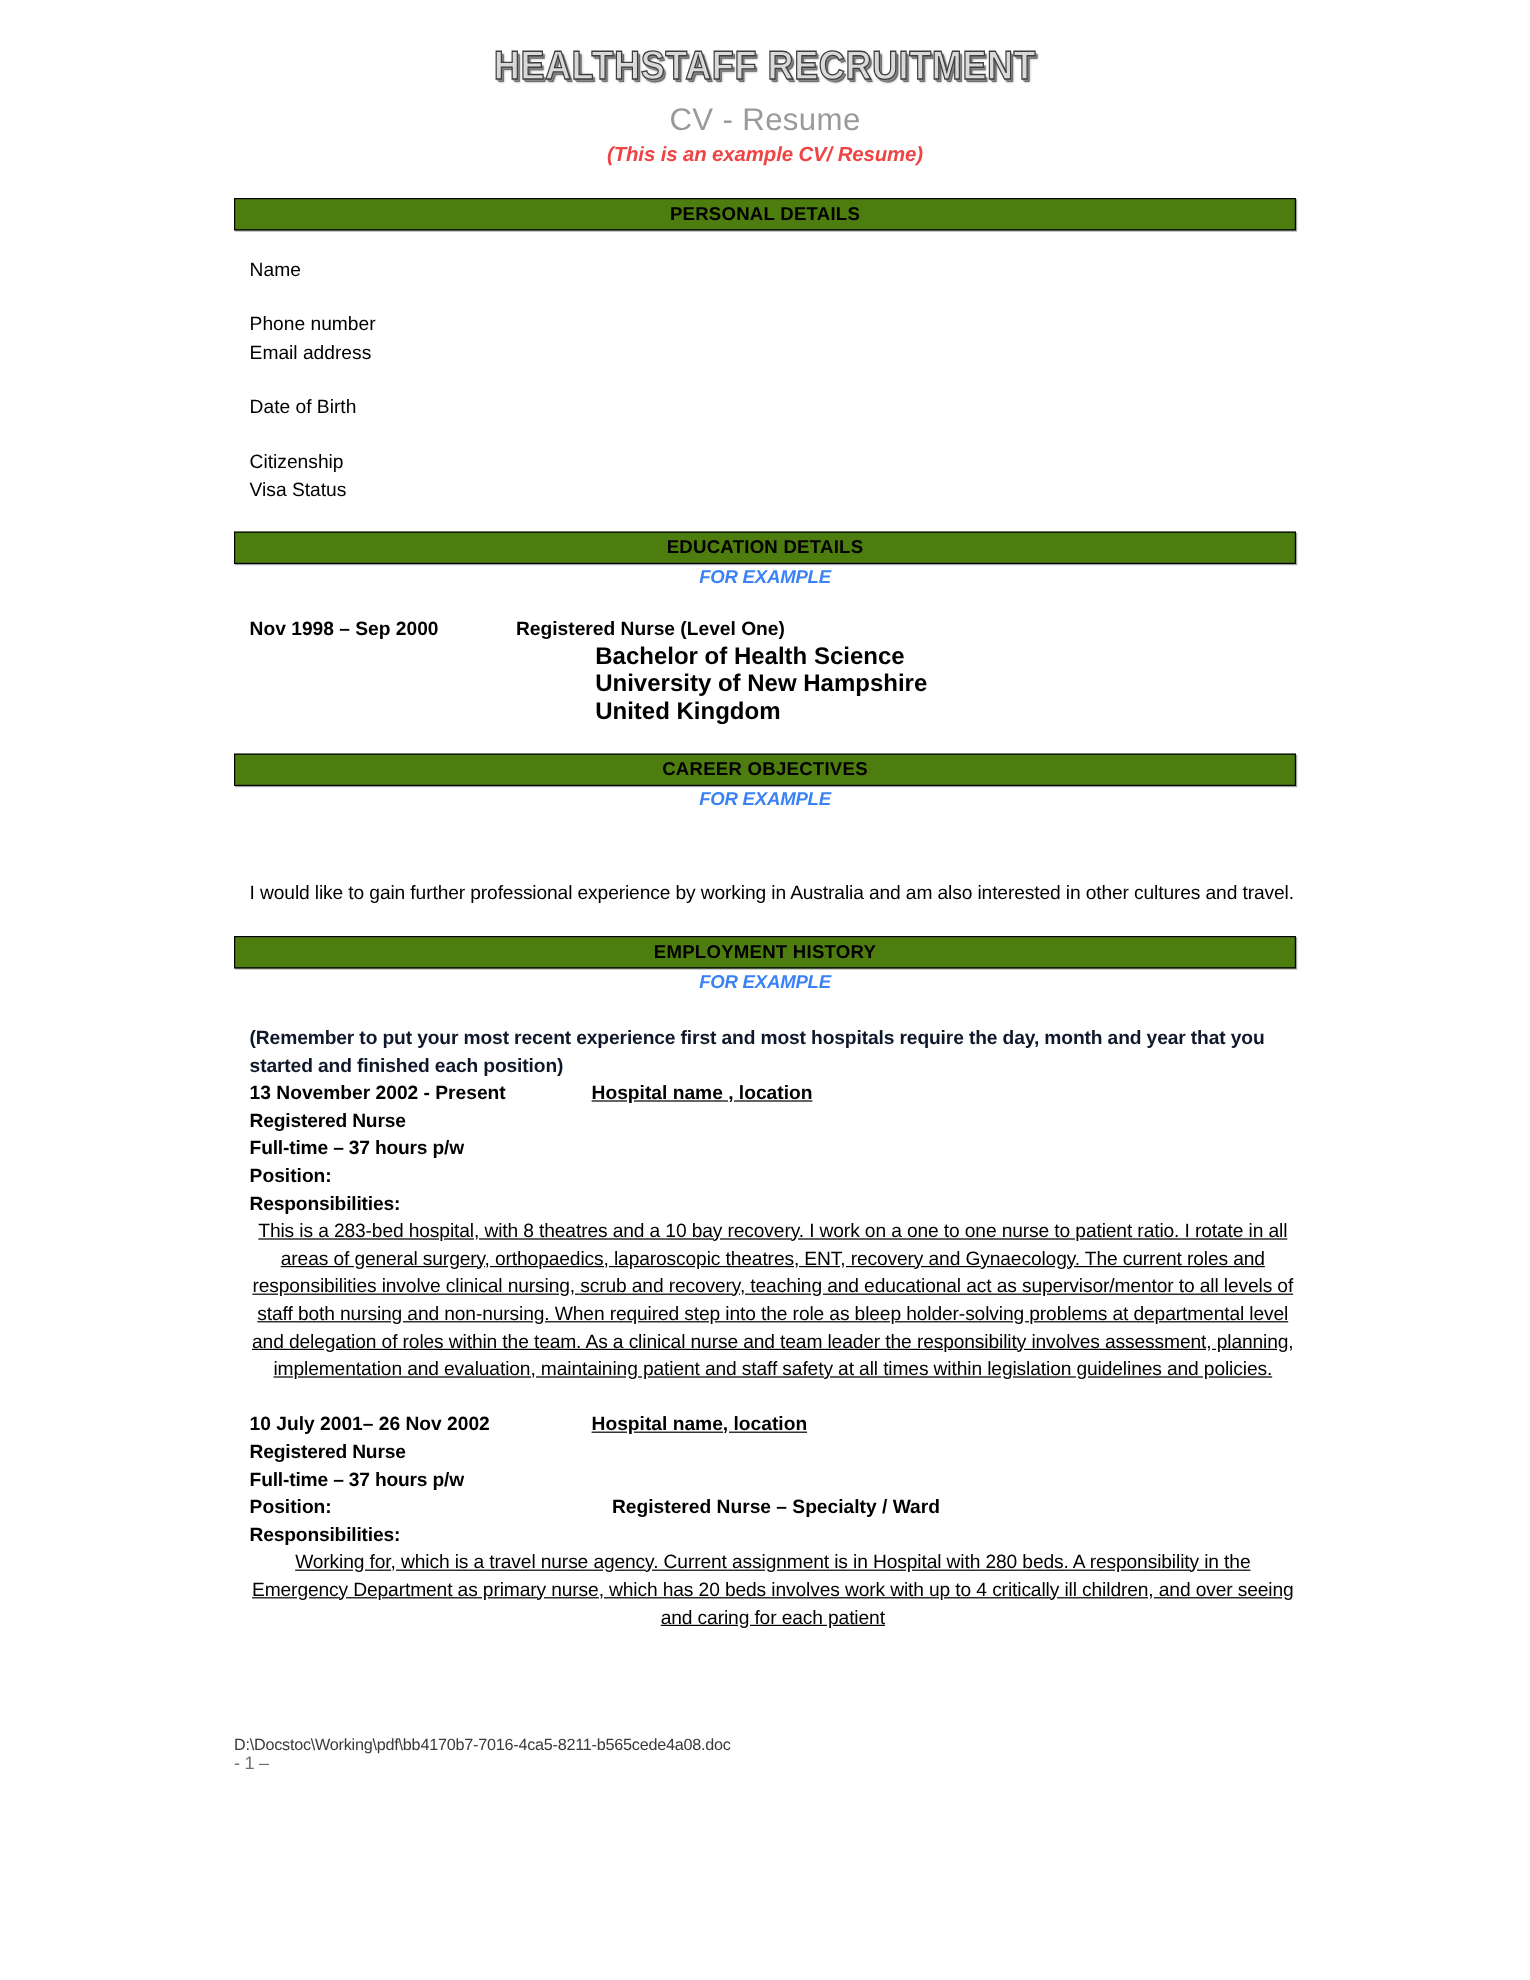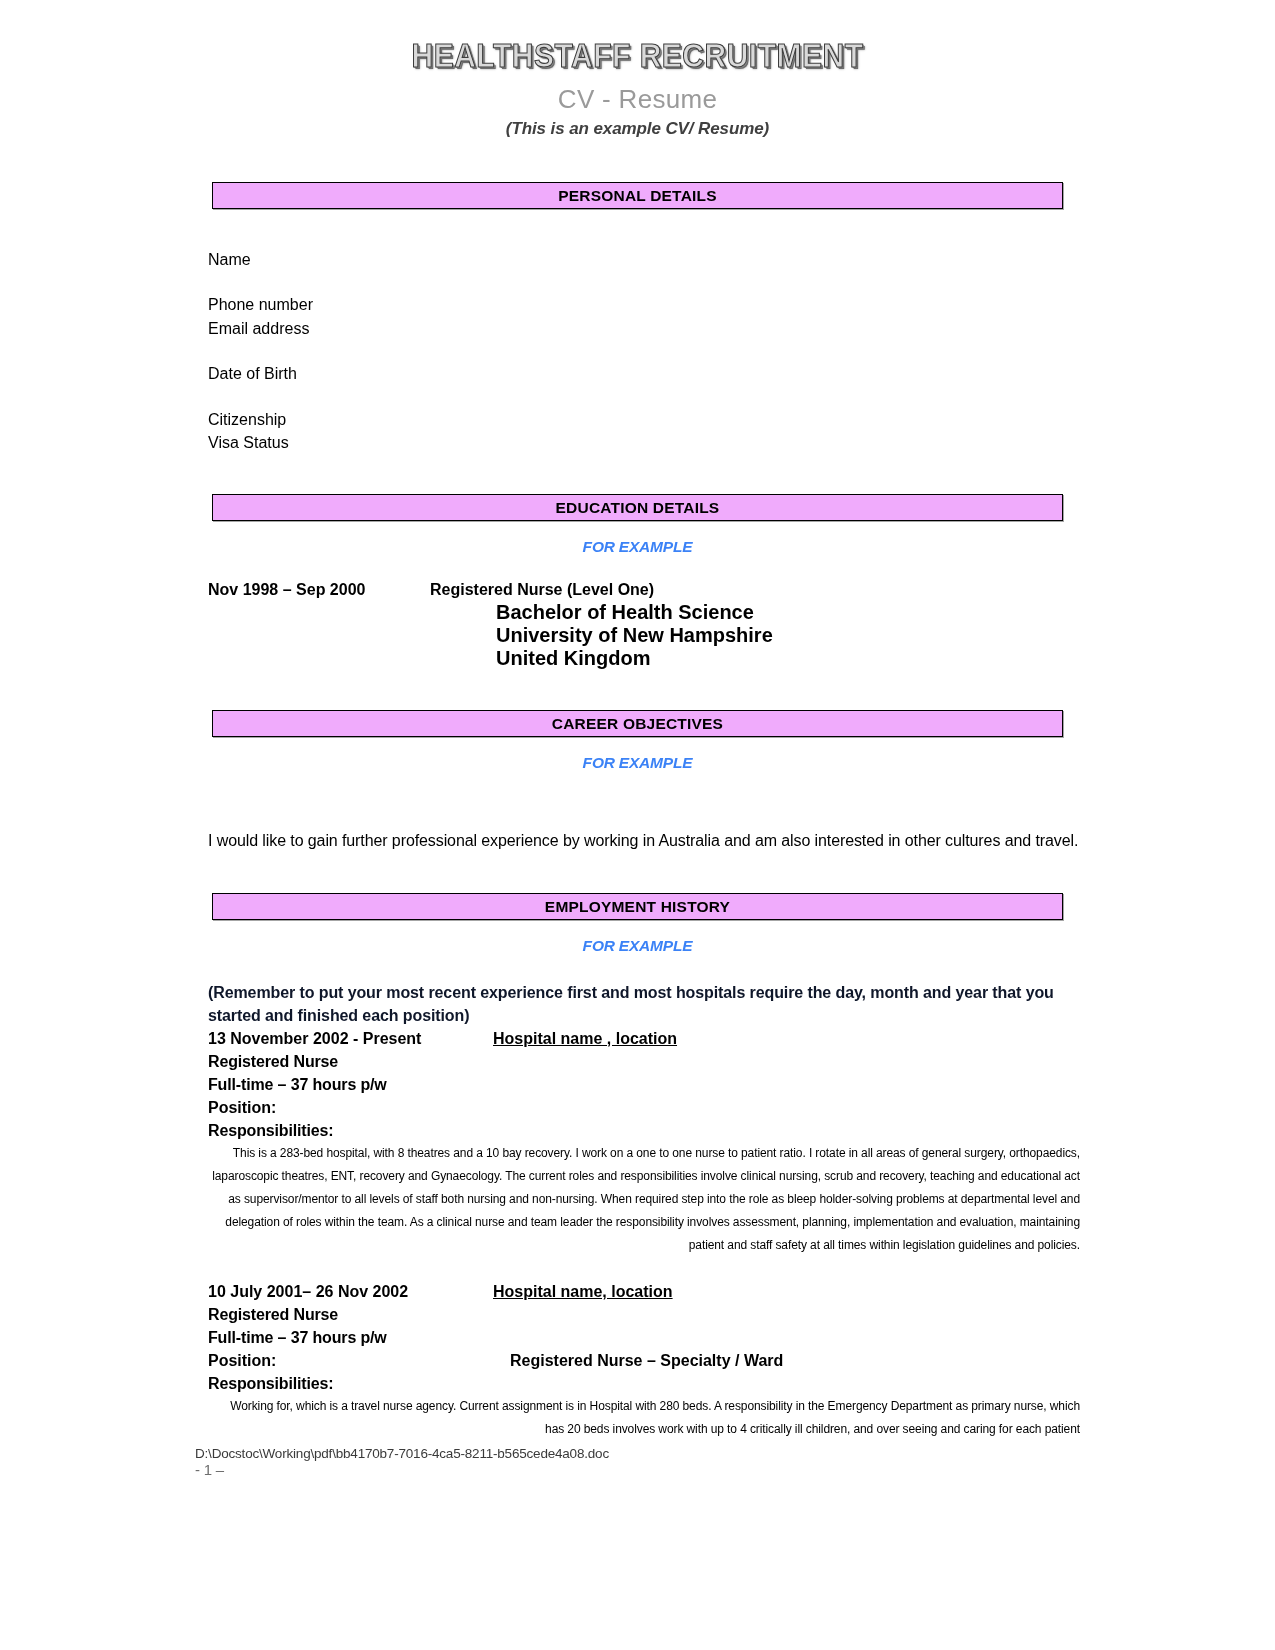--- a/index.html
+++ b/index.html
@@ -49,44 +49,44 @@
     font-size: 26px;
     color: #9a9a9a;
     font-weight: normal;
     margin-top: 14px;
     letter-spacing: 0.3px;
   }
   .example-note {
     font-size: 17px;
     font-style: italic;
     font-weight: bold;
-    color: #404040;
+    color: #ef4444;
     margin-top: 4px;
     letter-spacing: -0.1px;
   }
 
   
   .content {
     margin: 0 auto;
     width: 885px;
     position: relative;
   }
 
   
   .sec-bar {
     border: 1px solid #000000;
-    background: #f0abfc;
+    background: #4d7c0f;
     height: 25px;
     line-height: 25px;
     text-align: center;
     font-size: 15.5px;
     font-weight: bold;
     letter-spacing: 0.2px;
     box-shadow: 1px 1px 0 rgba(0,0,0,0.35);
-    margin: 17px;
+    margin: 0;
   }
   .for-example {
     text-align: center;
     color: #3b82f6;
     font-style: italic;
     font-weight: bold;
     font-size: 15.5px;
     margin-top: 3px;
     letter-spacing: -0.2px;
   }
@@ -142,24 +142,25 @@
   .edu-indent-in { padding-left: 66px; }
 
   .para {
     font-size: 16px;
     line-height: 23px;
     text-align: justify;
     letter-spacing: -0.1px;
     margin-top: 36px;
   }
   .para-left {
-    font-size: 12px;
-    line-height: 23px;
-    text-align: right;
-    letter-spacing: -0.1px;
+    font-size: 16px;
+    line-height: 23px;
+    text-align: center;
+    letter-spacing: -0.1px;
+    text-decoration: underline;
   }
 
   
   .footer {
     position: absolute;
     left: 0;
     right: 0;
     bottom: 0;
     width: 885px;
     margin: 0 auto;

